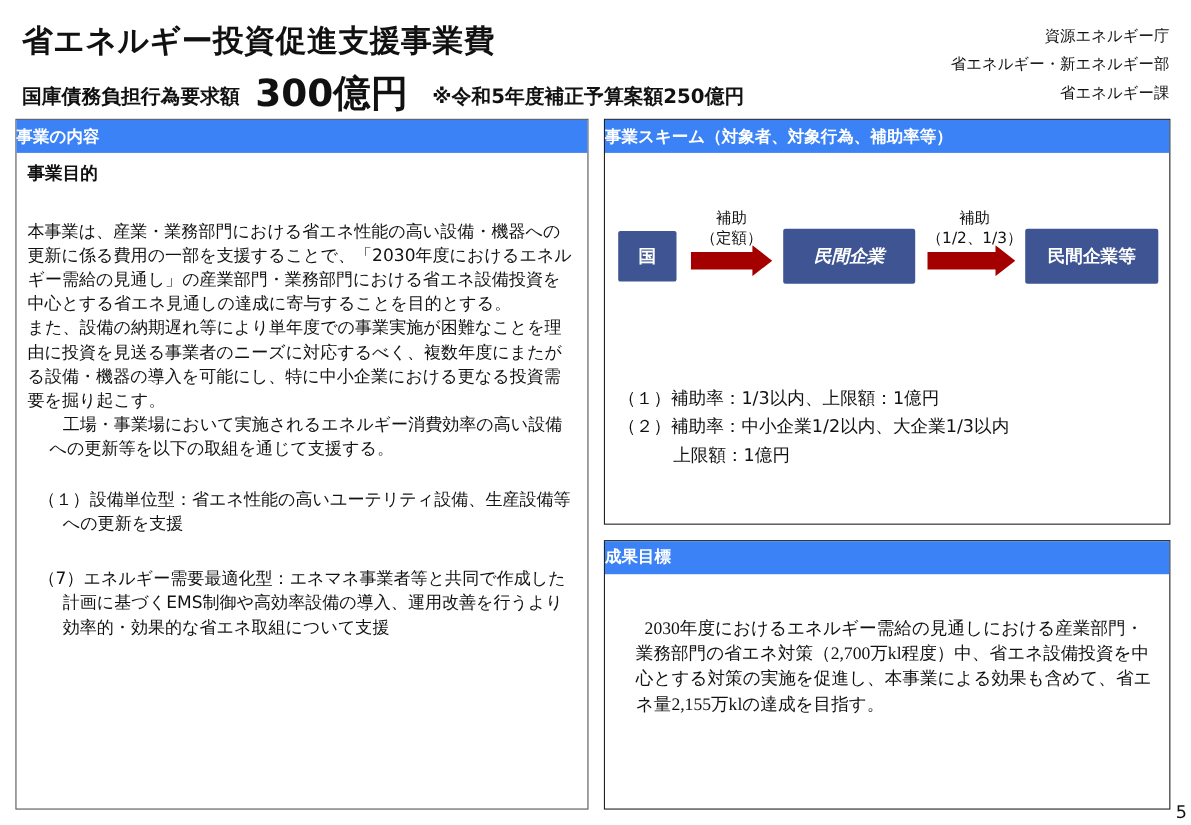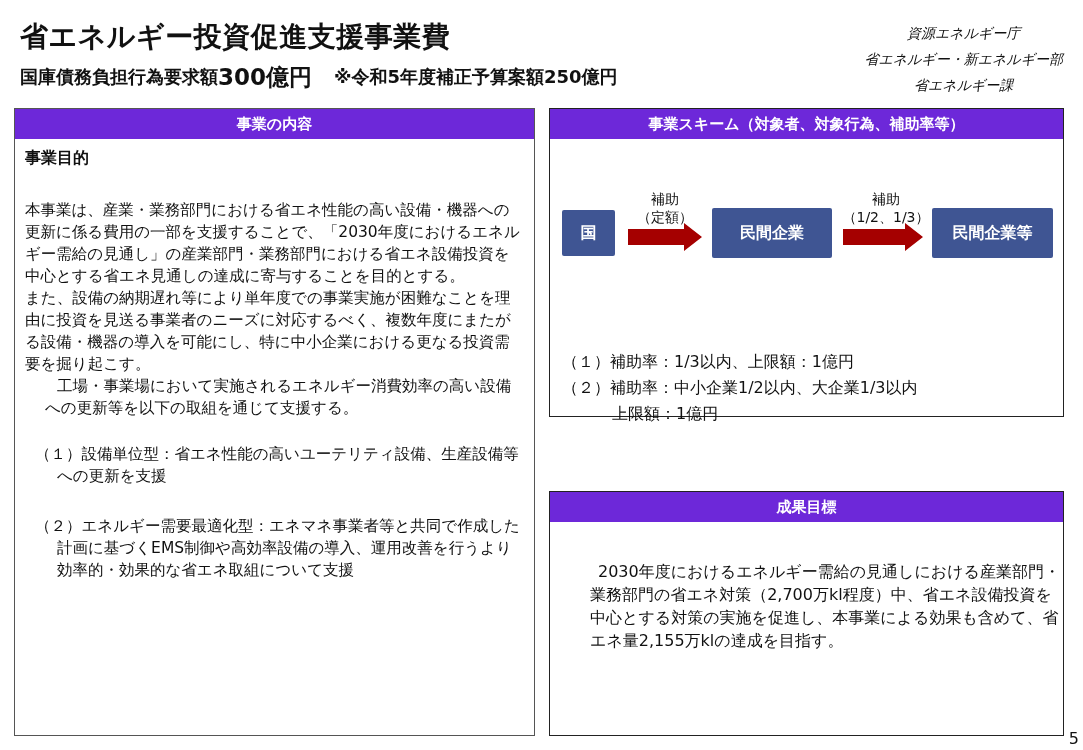--- a/index.html
+++ b/index.html
@@ -10,37 +10,37 @@
   }
   .title {
     position:absolute; left:20px; top:18px;
     font-size:28px; font-weight:bold; letter-spacing:0.5px; color:#111;
   }
   .subtitle {
     position:absolute; left:20px; top:62px; white-space:nowrap;
     font-weight:bold; color:#111;
   }
   .subtitle .lbl { font-size:18px; }
-  .subtitle .amt { font-size:23px; margin-left:0; vertical-align:-2px; }
+  .subtitle .amt { font-size:34px; margin-left:14px; vertical-align:-2px; }
   .subtitle .note { font-size:18px; margin-left:22px; }
   .dept {
-    position:absolute; right:20px; top:20px; text-align:center;
-    font-size:14px; line-height:26px; color:#111;font-style:italic;
+    position:absolute; right:20px; top:20px; text-align:right;
+    font-size:14px; line-height:26px; color:#111;
   }
   .panel {
     position:absolute; border:1.5px solid #555; background:#fff; box-sizing:border-box;
   }
   .panel.dark { border-color:#222; }
   .panel-head {
-    background:#6d28d9; color:#fff; font-weight:bold; font-size:15px;
-    text-align:center; height:30px; line-height:30px;
+    background:#3b82f6; color:#fff; font-weight:bold; font-size:15px;
+    height:30px; line-height:30px;
   }
   .left { left:14px; top:108px; width:521px; height:628px; }
-  .tr { left:549px; top:108px; width:515px; height:309px; }
-  .br { left:549px; top:491px; width:515px; height:245px; }
+  .tr { left:549px; top:108px; width:515px; height:369px; }
+  .br { left:549px; top:491px; width:515px; height:245px;font-family:Liberation Serif, serif; }
   .left .body { padding:8px 10px 0 10px; font-size:15.5px; line-height:22px; }
   .h { font-weight:bold; font-size:16px; }
   .para { margin:0; }
   .p1 { margin-top:30px; }
   .p2 { }
   .h2 { margin-top:8px; }
   .indent { padding-left:20px; text-indent:0; }
   .hang { padding-left:22px; text-indent:-22px; }
   .box {
     position:absolute; background:#3f5593; color:#fff; font-weight:bold; font-size:16px;
@@ -49,21 +49,21 @@
   .arrow { position:absolute; }
   .arrow-label {
     position:absolute; font-size:14px; text-align:center; line-height:18px; color:#111;
     white-space:nowrap;
   }
   .rates {
     position:absolute; left:12px; top:240px; font-size:16px; line-height:26px;
   }
   .rates .cont { padding-left:50px; }
   .goal {
-    position:absolute; left:28px; top:68px; width:470px; font-size:16px; line-height:23px;margin-left:12px;
+    position:absolute; left:28px; top:68px; width:470px; font-size:16px; line-height:23px;
   }
   .pagenum { position:absolute; right:4px; bottom:2px; font-size:16px; }
 </style>
 </head>
 <body>
 
 <div class="title">省エネルギー投資促進支援事業費</div>
 <div class="subtitle">
   <span class="lbl">国庫債務負担行為要求額</span><span class="amt">300億円</span><span class="note">※令和5年度補正予算案額250億円</span>
 </div>
@@ -74,38 +74,38 @@
 </div>
 
 <div class="panel left">
   <div class="panel-head">事業の内容</div>
   <div class="body">
     <div class="h">事業目的</div>
     <p class="para p1">本事業は、産業・業務部門における省エネ性能の高い設備・機器への更新に係る費用の一部を支援することで、「2030年度におけるエネルギー需給の見通し」の産業部門・業務部門における省エネ設備投資を中心とする省エネ見通しの達成に寄与することを目的とする。</p>
     <p class="para p2">また、設備の納期遅れ等により単年度での事業実施が困難なことを理由に投資を見送る事業者のニーズに対応するべく、複数年度にまたがる設備・機器の導入を可能にし、特に中小企業における更なる投資需要を掘り起こす。</p>
     <div class="indent" style="text-indent:12px;padding-left:20px;">工場・事業場において実施されるエネルギー消費効率の高い設備への更新等を以下の取組を通じて支援する。</div>
     <div class="hang" style="margin-top:24px;padding-left:32px;text-indent:-22px;">（１）設備単位型：省エネ性能の高いユーテリティ設備、生産設備等への更新を支援</div>
-    <div class="hang" style="margin-top:28px;padding-left:32px;text-indent:-22px;">（２）エネルギー需要最適化型：エネマネ事業者等と共同で作成した計画に基づくEMS制御や高効率設備の導入、運用改善を行うより効率的・効果的な省エネ取組について支援</div>
+    <div class="hang" style="margin-top:28px;padding-left:32px;text-indent:-22px;">（7）エネルギー需要最適化型：エネマネ事業者等と共同で作成した計画に基づくEMS制御や高効率設備の導入、運用改善を行うより効率的・効果的な省エネ取組について支援</div>
   </div>
 </div>
 
 <div class="panel dark tr">
   <div class="panel-head">事業スキーム（対象者、対象行為、補助率等）</div>
 
   <div class="box" style="left:12px;top:101px;width:53px;height:46px;">国</div>
 
   <div class="arrow-label" style="left:78px;top:81px;width:74px;">
     <div>補助</div>
     <div>（定額）</div>
   </div>
   <svg class="arrow" style="left:78px;top:114px;" width="74" height="28">
     <polygon points="0,6 56,6 56,0 74,14 56,28 56,22 0,22" fill="#a50000"></polygon>
   </svg>
 
-  <div class="box" style="left:162px;top:99px;width:120px;height:50px;">民間企業</div>
+  <div class="box" style="left:162px;top:99px;width:120px;height:50px;font-style:italic;">民間企業</div>
 
   <div class="arrow-label" style="left:286px;top:81px;width:100px;">
     <div>補助</div>
     <div>（1/2、1/3）</div>
   </div>
   <svg class="arrow" style="left:293px;top:114px;" width="80" height="28">
     <polygon points="0,6 62,6 62,0 80,14 62,28 62,22 0,22" fill="#a50000"></polygon>
   </svg>
 
   <div class="box" style="left:382px;top:99px;width:121px;height:50px;">民間企業等</div>

